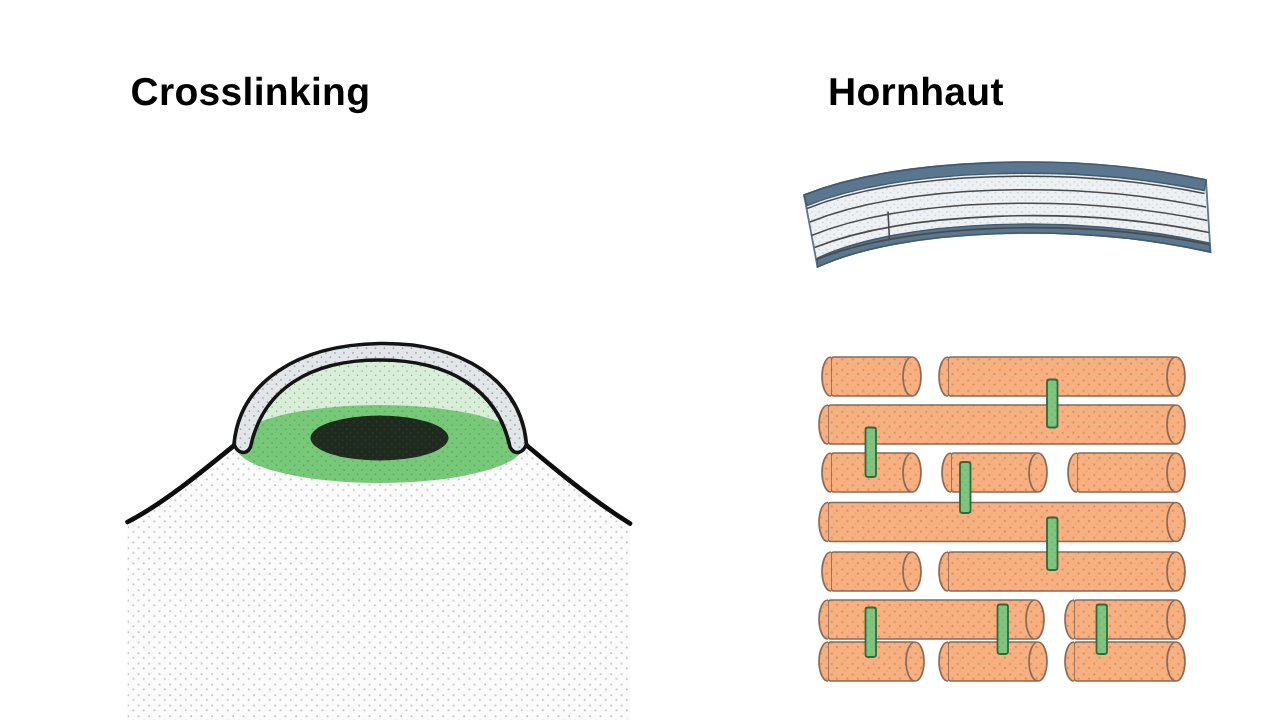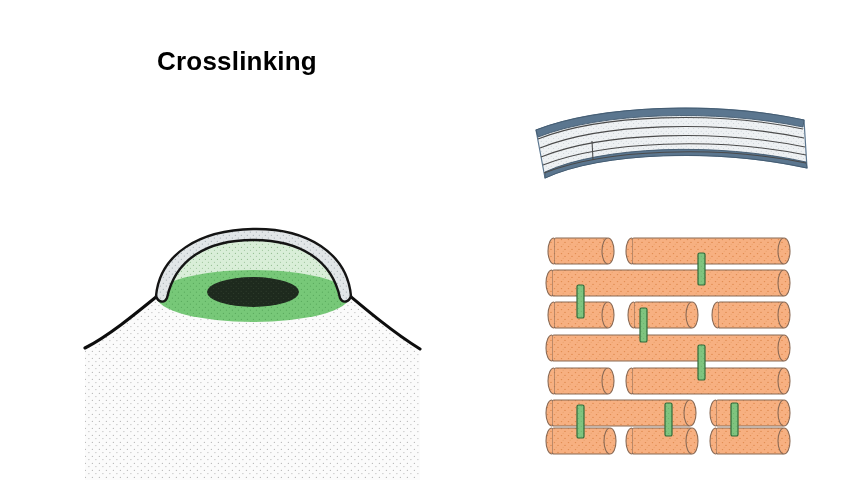--- a/index.html
+++ b/index.html
@@ -15,21 +15,21 @@
     font-family: "Liberation Sans", sans-serif;
   }
   #figure {
     position: relative;
     width: 853px;
     height: 480px;
     background: #ffffff;
   }
   .panel-title {
     position: absolute;
-    text-align: center;
+    text-align: left;
     font-family: "Liberation Sans", sans-serif;
     font-weight: bold;
     font-size: 26px;
     color: #000000;
     white-space: nowrap;
     letter-spacing: 0.2px;
   }
   #title-left  { left: 87px;  top: 46px; width: 300px; }
   #title-right { left: 552px; top: 46px; width: 240px; }
 
@@ -42,20 +42,21 @@
     height: 480px;
   }
 </style>
 </head>
 <body>
 
 <div id="figure">
 
   <div class="panel-title" id="title-left">Crosslinking</div>
 
+  <div class="panel-title" id="title-right">Hornhaut</div>
 
   <svg class="svg-layer" viewBox="0 0 853 480" xmlns="http://www.w3.org/2000/svg">
     <defs>
 
       <pattern id="stippleSclera" width="7" height="7" patternUnits="userSpaceOnUse">
         <rect width="7" height="7" fill="#fbfbfb"></rect>
         <circle cx="1.4" cy="1.4" r="0.62" fill="#b9b9b9"></circle>
         <circle cx="4.9" cy="4.6" r="0.62" fill="#b9b9b9"></circle>
       </pattern>
 

